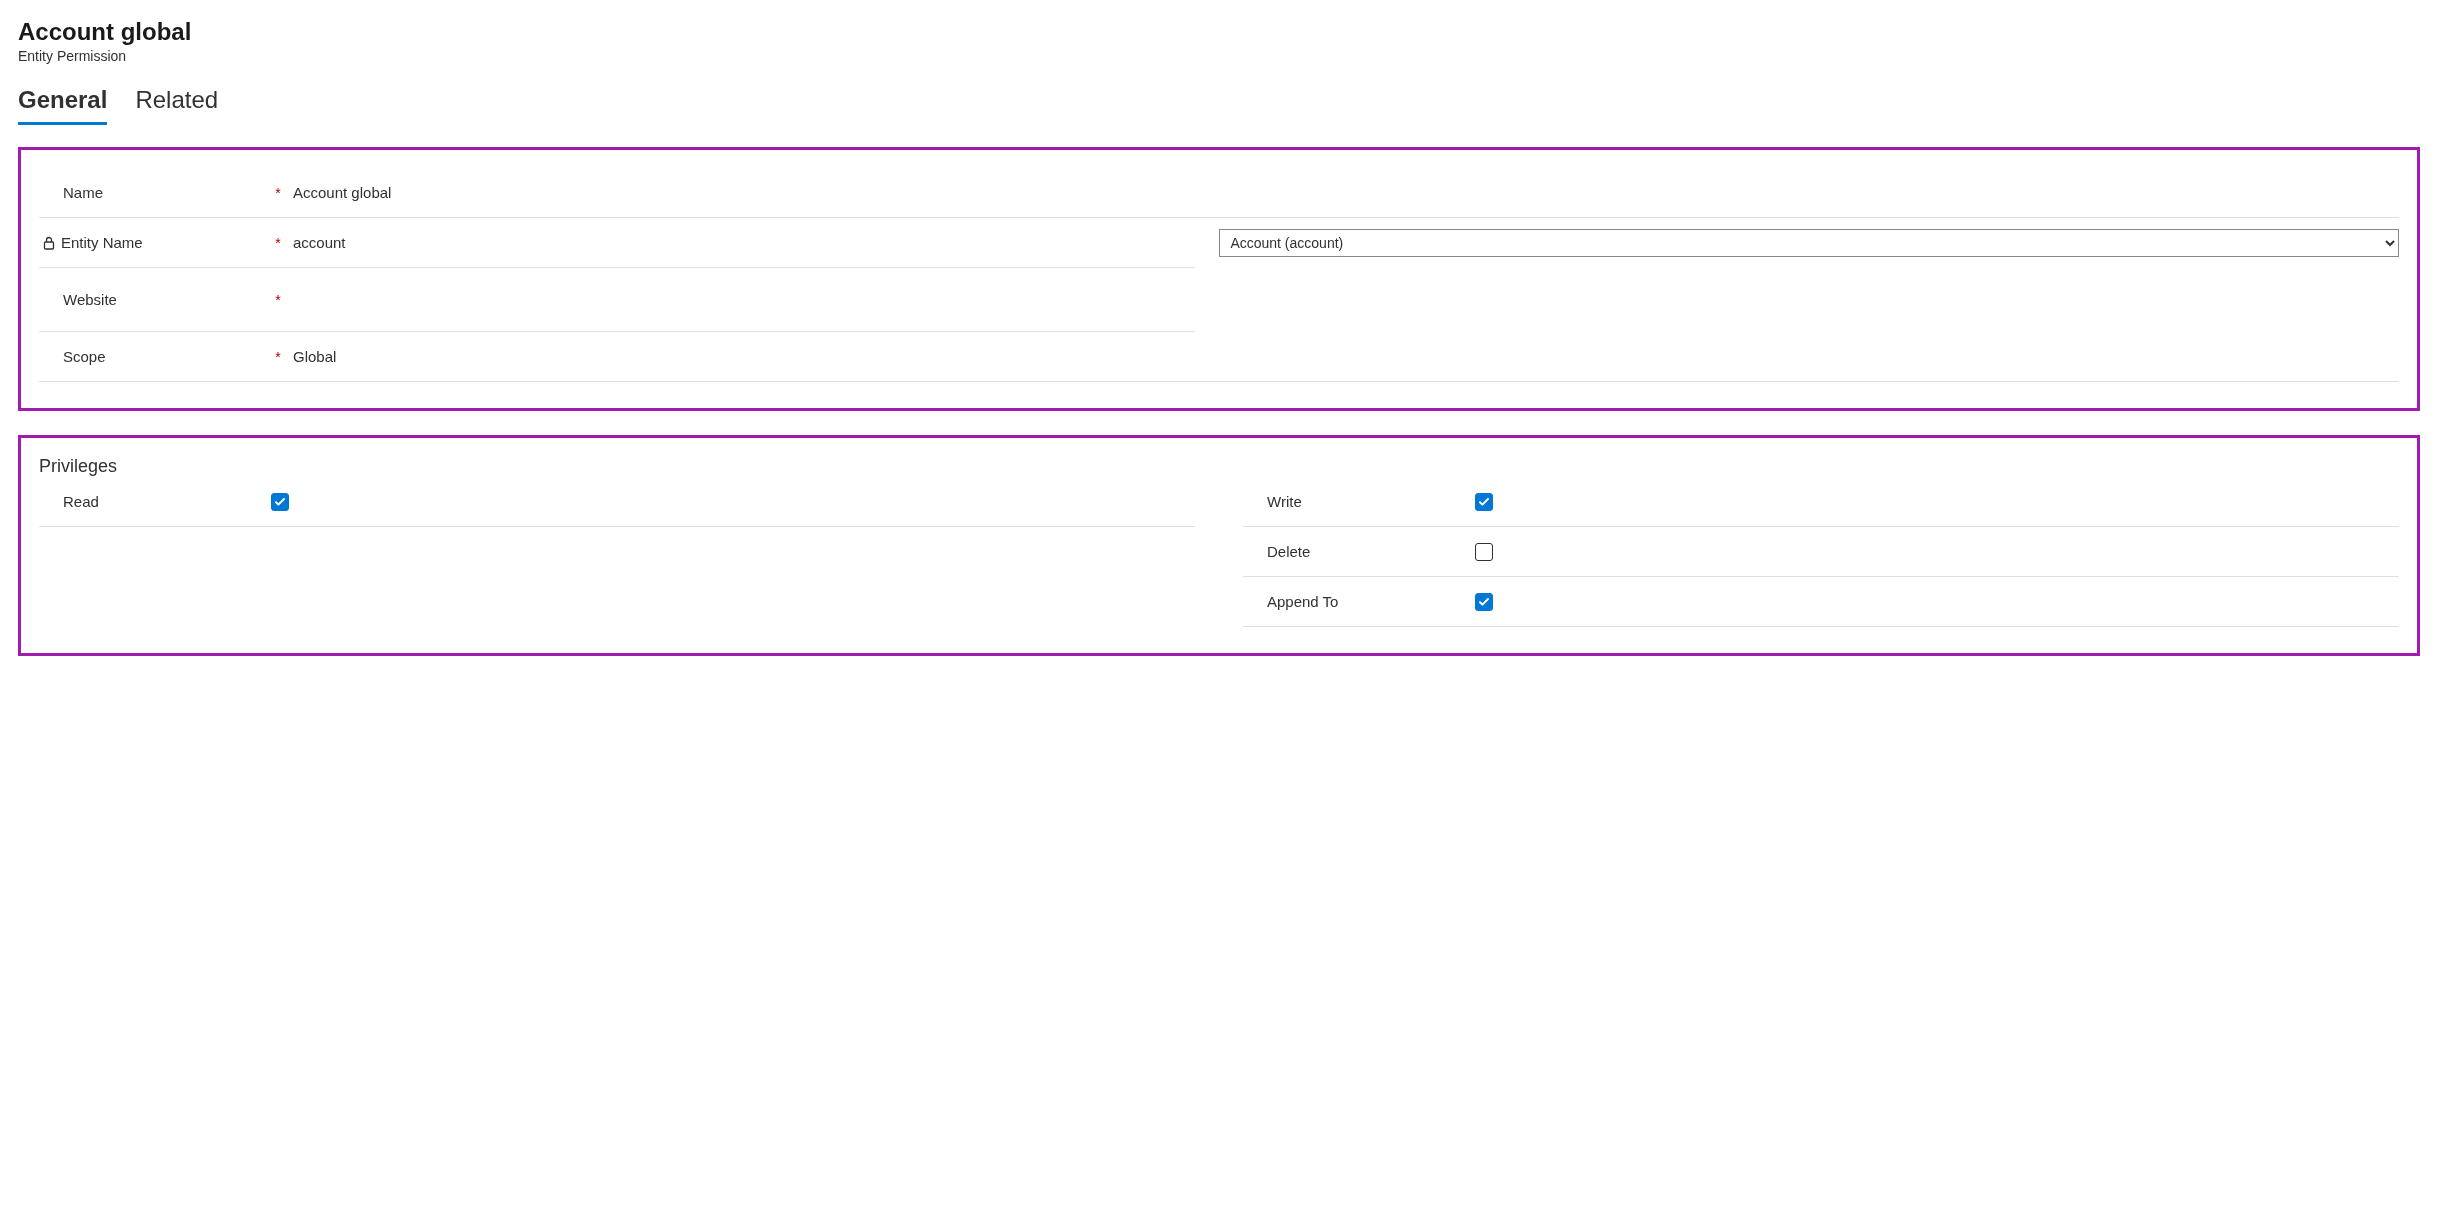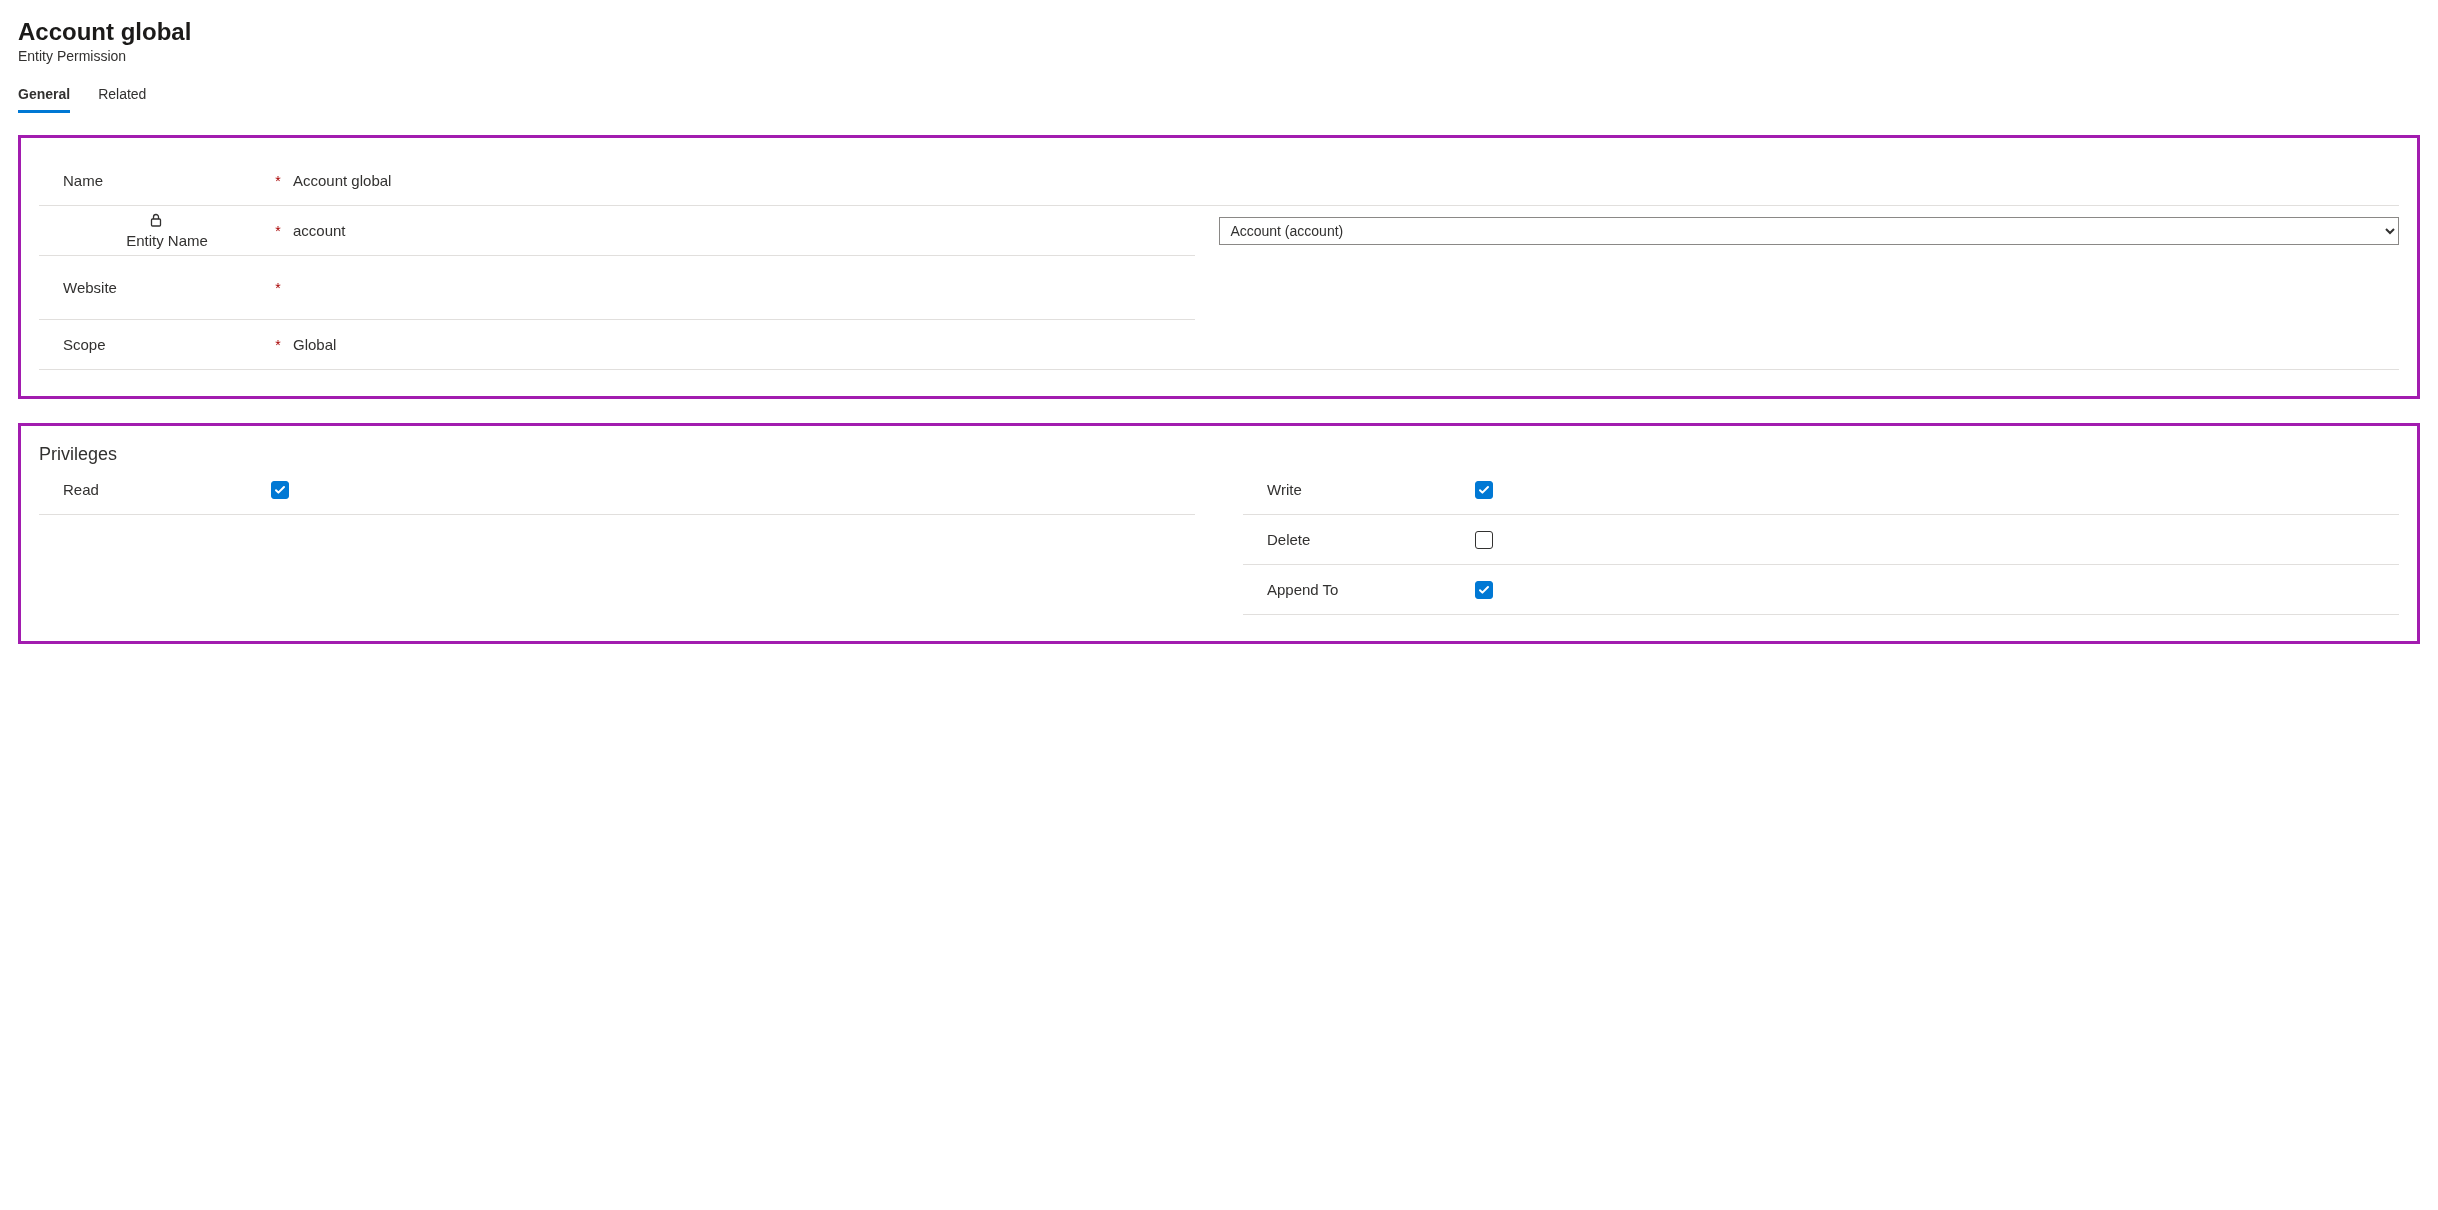--- a/index.html
+++ b/index.html
@@ -22,21 +22,21 @@
     color: #323130;
     margin: 2px 0 18px 0;
   }
   .tabs {
     display: flex;
     gap: 28px;
     border-bottom: 0;
     margin-bottom: 22px;
   }
   .tab {
-    font-size: 14px;
+    font-size: 24px;
     padding: 4px 0 8px 0;
     cursor: pointer;
     color: #323130;
     border-bottom: 3px solid transparent;
   }
   .tab.active {
     font-weight: 600;
     border-bottom-color: #0078d4;
   }
   .panel {
@@ -169,21 +169,21 @@
         <span>Name</span>
       </div>
       <span class="req">*</span>
       <div class="value-col">Account global</div>
     </div>
     <div class="right-half"></div>
   </div>
 
   <div style="display:flex; align-items:center;">
     <div class="form-row half-span">
-      <div class="label-col" style="gap:4px;flex-direction:column;">
+      <div class="label-col" style="gap:4px;">
         <span class="lock-icon" style="margin-left:-22px;">
           <svg viewBox="0 0 16 16" fill="none" stroke="#323130" stroke-width="1.3">
             <rect x="3.5" y="7" width="9" height="7" rx="1"></rect>
             <path d="M5.5 7V5a2.5 2.5 0 0 1 5 0v2"></path>
           </svg>
         </span>
         <span>Entity Name</span>
       </div>
       <span class="req">*</span>
       <div class="value-col">account</div>

